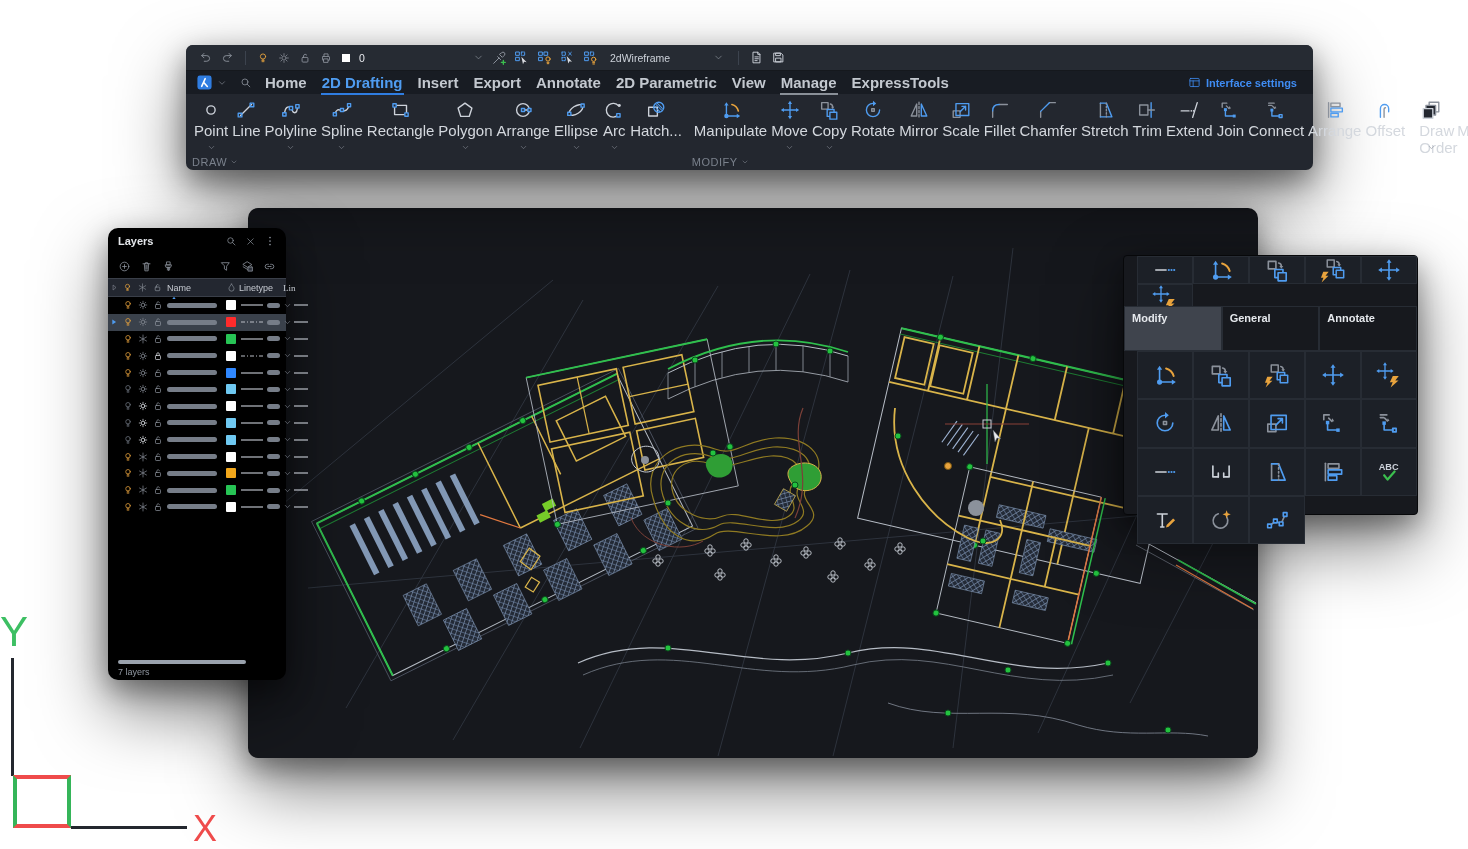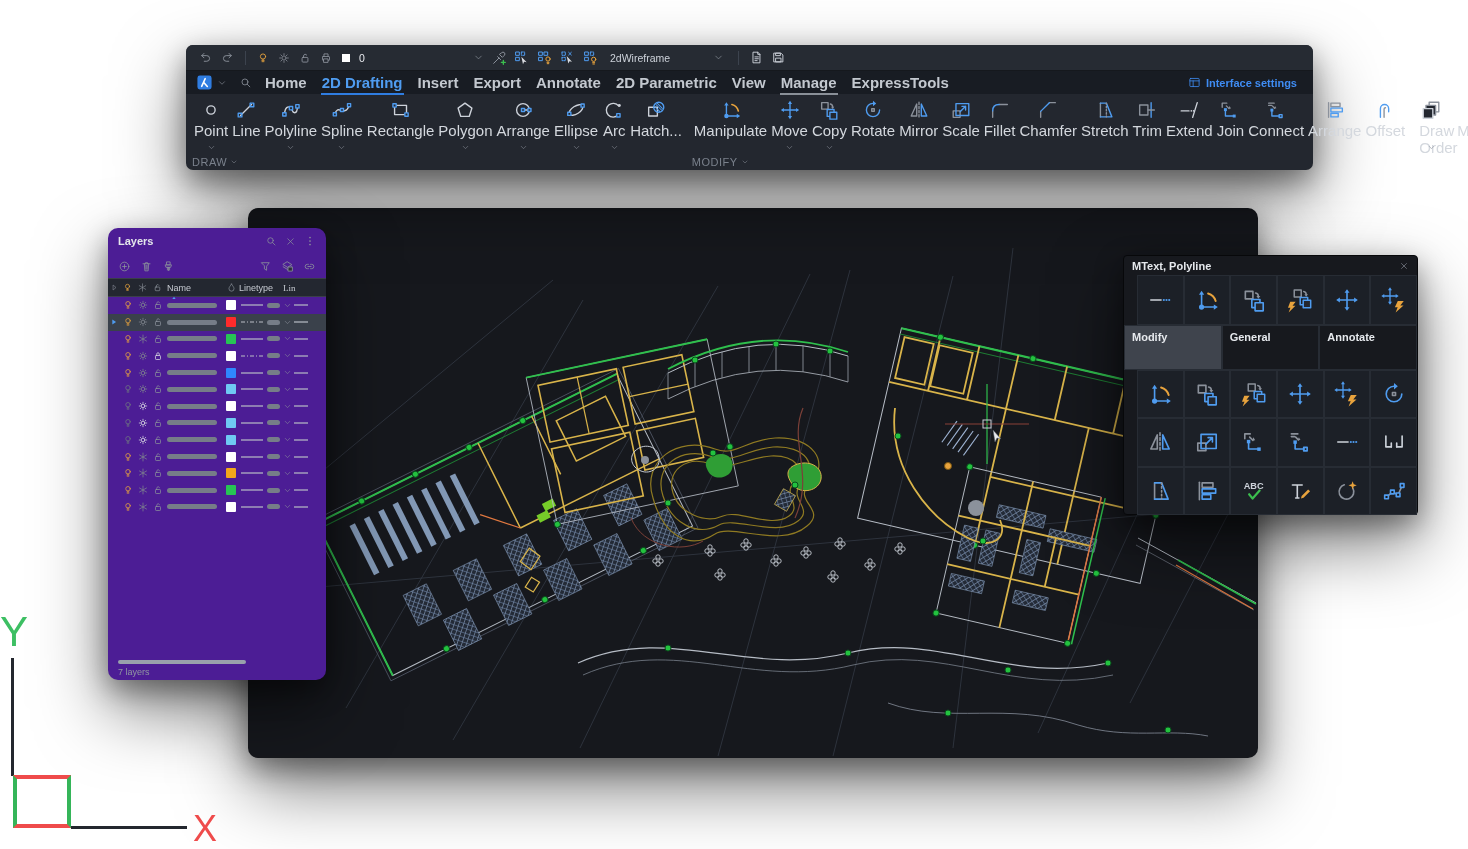--- a/index.html
+++ b/index.html
@@ -35,21 +35,21 @@
   .rtool .rdd { height:9px; display:flex; align-items:flex-start; justify-content:center; }
   .rsep { width:1px; background:#363d47; margin:6px 4px 16px; }
   .ctrlgrid { display:grid; grid-template-columns:24px 24px; grid-auto-rows:24px; gap:2px; padding-top:6px; }
   .ctrlgrid .cell { display:flex; align-items:center; justify-content:center; border:1px solid transparent; }
   .ctrlgrid .cell.boxed { border-color:#4a515c; }
 
   
   #canvas { left:248px; top:208px; width:1010px; height:550px; background:#16181d; border-radius:10px; overflow:hidden; }
 
   
-  #layers { left:108px; top:228px; width:218px; height:452px; background:#4c1d95; border-radius:10px; }
+  #layers { left:108px; top:228px; width:178px; height:452px; background:#000000; border-radius:10px; }
   .ltitle { height:26px; display:flex; align-items:center; padding:0 10px; gap:8px; }
   .ltitle .t { font-size:11px; font-weight:700; color:#e3e6ea; flex:1; }
   .ltools { height:24px; display:flex; align-items:center; padding:0 10px; gap:9px; }
   .ltools .spacer { flex:1; }
   .lhead { height:19px; background:#232730; border-top:1px solid #3a3f49; border-bottom:1px solid #3a3f49;
            display:flex; align-items:center; font-size:9px; color:#c6cad1; position:relative; }
   .lhead .c, .lrow .c { display:flex; align-items:center; justify-content:center; flex:none; }
   .cw-sel{width:12px;} .cw-i{width:15px;} .cw-name{width:58px; justify-content:flex-start !important; padding-left:2px;}
   .cw-sw{width:16px;} .cw-lt{width:26px;} .cw-pill{width:16px;} .cw-car{width:12px;} .cw-lt2{flex:1 !important; justify-content:flex-start !important;font-family:Liberation Serif, serif;}
   .sortmark { position:absolute; left:62px; top:15px; }
@@ -58,21 +58,21 @@
   .namebar { width:50px; height:5px; border-radius:2.5px; background:#767d88; }
   .lsw { width:10px; height:10px; border-radius:1px; }
   .lpill { width:13px; height:5px; border-radius:2.5px; background:#767d88; }
   .lfoot-bar { position:absolute; left:10px; bottom:16px; width:128px; height:4px; border-radius:2px; background:#99a1ac; }
   .lfoot-txt { position:absolute; left:10px; bottom:3px; font-size:9px; color:#9097a1; }
 
   
   #quad { left:1123px; top:255px; width:295px; height:260px; background:#17191e; border-radius:4px; border:1px solid #07080a; }
   .qtitle { height:19px; display:flex; align-items:center; padding:0 8px; }
   .qtitle .t { font-size:11px; font-weight:700; color:#e6e9ed; flex:1; }
-  .qstrip, .qgrid { display:grid; grid-template-columns:repeat(6,1fr);margin-left:13px; }
+  .qstrip, .qgrid { display:grid; grid-template-columns:repeat(5,1fr);margin-left:13px; }
   .qstrip { height:50px; }
   .qcell { background:#1c2027; border:0.5px solid #272c34; display:flex; align-items:center; justify-content:center; }
   .qtabs { height:45px; display:grid; grid-template-columns:repeat(3,1fr); }
   .qtab { background:#17191e; border:0.5px solid #272c34; padding:5px 7px; font-size:11px; font-weight:700; color:#e6e9ed; }
   .qtab.active { background:#3f444d; }
   .qgrid { grid-auto-rows:48.3px; }
 
   
   .yletter { left:0px; top:608px; font-size:42px; color:#3dbf63; font-weight:400; }
   .vline { left:11px; top:658px; width:3px; height:118px; background:#23272e; }
@@ -1565,28 +1565,20 @@
             <line x1="1" y1="3" x2="15" y2="3" stroke="#b9bec6" stroke-width="1.2"></line>
           </svg>
         </span>
       </div>
     </div>
   <div class="lfoot-bar"></div>
   <div class="lfoot-txt">7 layers</div>
 </div>
 
 <div id="quad" class="panel">
-  <div class="qtitle">
-    <span class="t">MText, Polyline</span>
-    <span class="ic">
-        <svg viewBox="0 0 24 24" width="10" height="10" fill="none" stroke-linecap="round" stroke-linejoin="round" stroke-width="1.5">
-          <path d="M6,6 L18,18 M18,6 L6,18" stroke="#8b919b"></path>
-        </svg>
-      </span>
-  </div>
   <div class="qstrip" id="quad-strip">
       <div class="qcell">
         <svg viewBox="0 0 24 24" width="26" height="26" fill="none" stroke-linecap="round" stroke-linejoin="round" stroke-width="1.5">
           <path d="M3.5,12 H13" stroke="#cdd2da"></path>
           <circle cx="15.5" cy="12" r="1" fill="#4f9cf0" stroke="none"></circle>
           <circle cx="18" cy="12" r="1" fill="#4f9cf0" stroke="none"></circle>
           <circle cx="20.5" cy="12" r="1" fill="#4f9cf0" stroke="none"></circle>
         </svg>
       </div>
       <div class="qcell">

